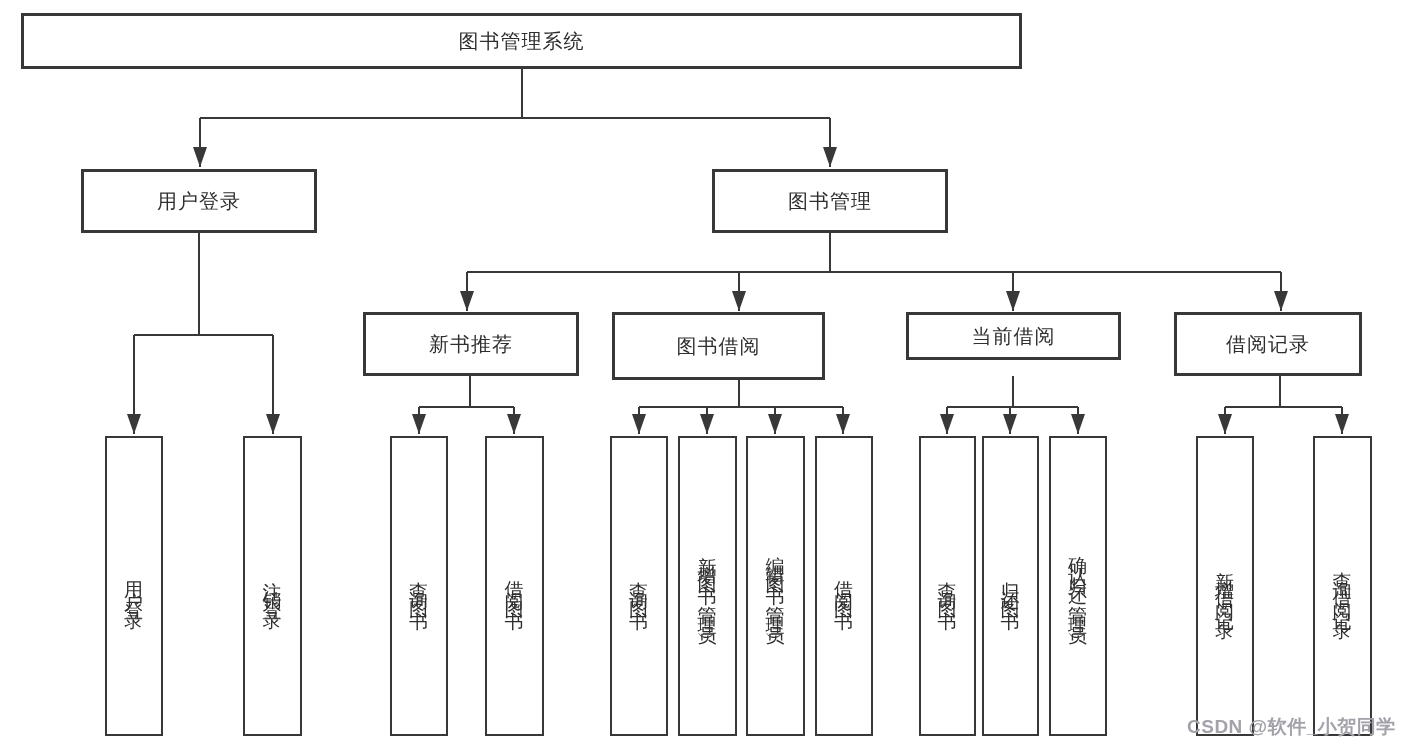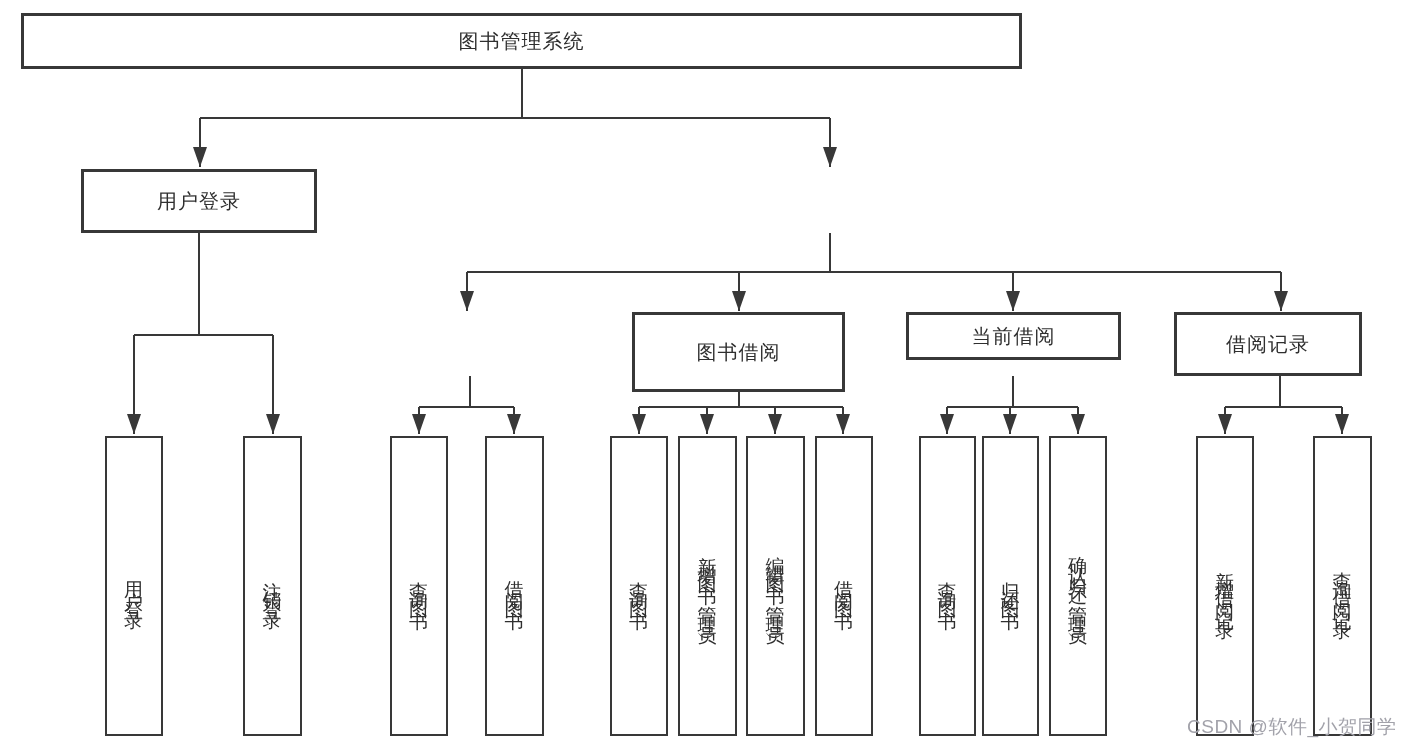--- a/index.html
+++ b/index.html
@@ -13,21 +13,21 @@
     border:3px solid #383838;display:flex;align-items:center;justify-content:center;
   }
   .box.h .lbl{font-size:20px;letter-spacing:1px;white-space:nowrap;color:#2f2f2f;}
   .box.v{border-width:2px;}
   .box.v .lbl{
     writing-mode:vertical-rl;text-orientation:mixed;
     font-size:19px;line-height:1;letter-spacing:10px;color:#2f2f2f;white-space:nowrap;
   }
   .watermark{
     position:absolute;left:1187px;top:714px;font-size:19px;letter-spacing:0.5px;
-    color:#a2a2aa;white-space:nowrap;
+    color:#a2a2aa;white-space:nowrap;font-weight:bold;
   }
 </style>
 </head>
 <body>
 
 <div class="stage">
 
   <svg class="connectors" viewBox="0 0 1405 747" xmlns="http://www.w3.org/2000/svg">
     <defs>
       <marker id="arw" viewBox="0 0 22 16" markerWidth="22" markerHeight="16" refX="21" refY="8" orient="auto" markerUnits="userSpaceOnUse">
@@ -73,22 +73,28 @@
     </g>
   </svg>
 
   <div class="box h" style="left:21px;top:13px;width:1001px;height:56px">
     <span class="lbl">图书管理系统</span>
   </div>
 
   <div class="box h" style="left:81px;top:169px;width:236px;height:64px">
     <span class="lbl">用户登录</span>
   </div>
+  <div class="box h" style="left:712px;top:169px;width:236px;height:64px">
+    <span class="lbl">图书管理</span>
+  </div>
 
-  <div class="box h" style="left:632px;top:312px;width:213px;height:80px">
+  <div class="box h" style="left:363px;top:312px;width:216px;height:64px">
+    <span class="lbl">新书推荐</span>
+  </div>
+  <div class="box h" style="left:612px;top:312px;width:213px;height:68px">
     <span class="lbl">图书借阅</span>
   </div>
   <div class="box h" style="left:906px;top:312px;width:215px;height:48px">
     <span class="lbl">当前借阅</span>
   </div>
   <div class="box h" style="left:1174px;top:312px;width:188px;height:64px">
     <span class="lbl">借阅记录</span>
   </div>
 
   <div class="box v" style="left:105px;top:436px;width:58px;height:300px">

